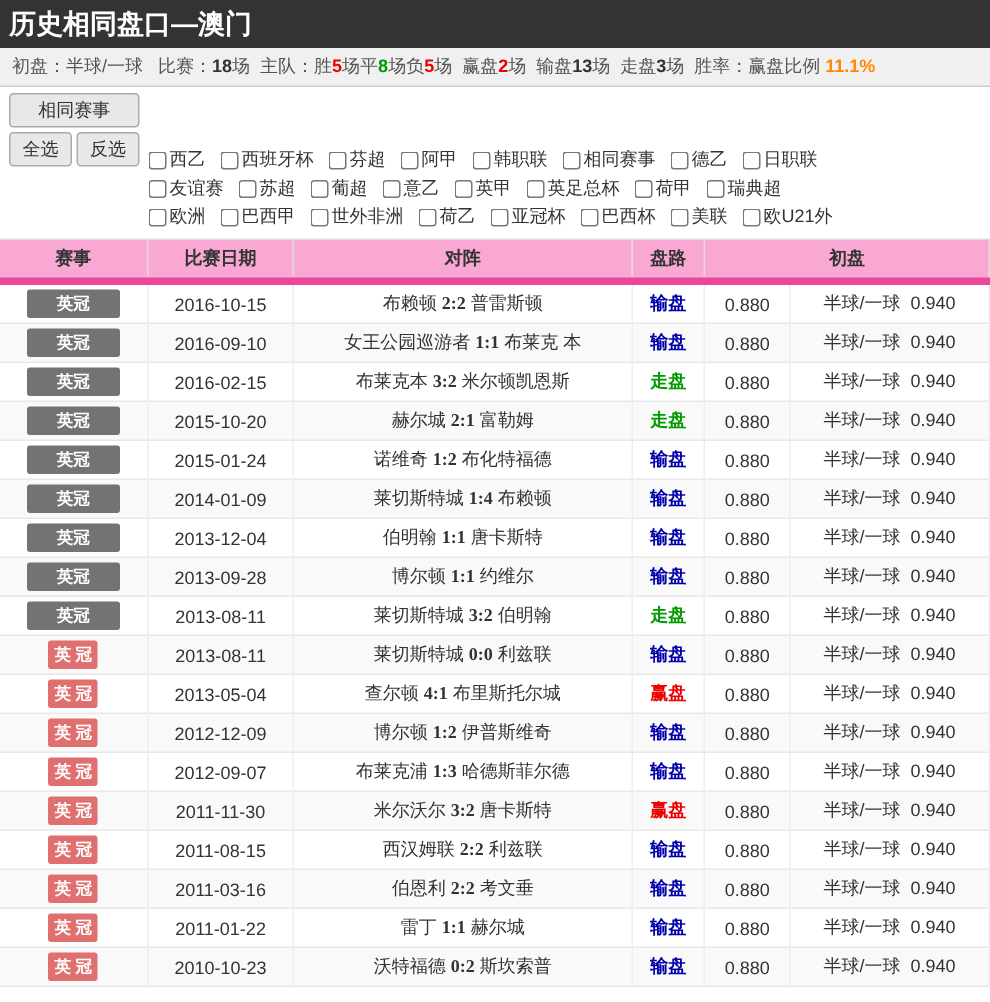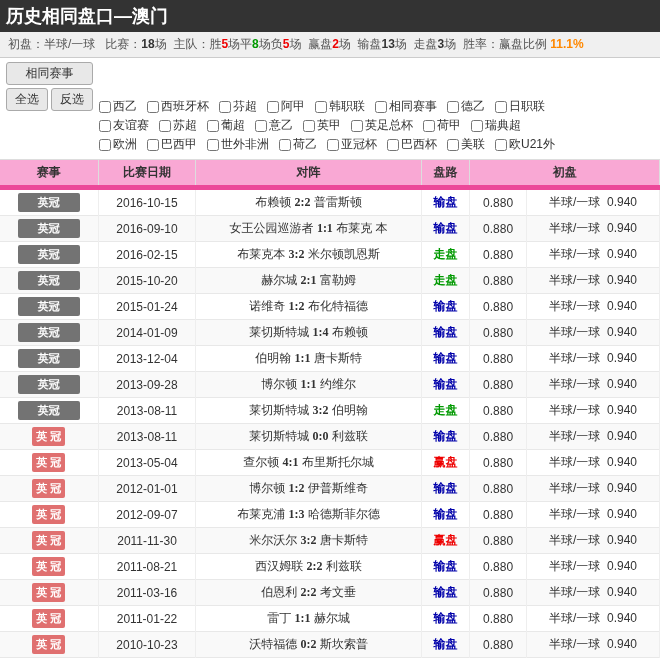--- a/index.html
+++ b/index.html
@@ -394,21 +394,21 @@
         <tr>
     <td><span class="league-cell-light">英 冠</span></td>
     <td>2013-05-04</td>
     <td>查尔顿 <span class="score-cell">4:1</span> 布里斯托尔城</td>
     <td><span class="status-win">赢盘</span></td>
     <td class="handicap-cell">0.880</td>
     <td>半球/一球&nbsp;&nbsp;0.940</td>
   </tr>
         <tr>
     <td><span class="league-cell-light">英 冠</span></td>
-    <td>2012-01-01</td>
+    <td>2012-12-09</td>
     <td>博尔顿 <span class="score-cell">1:2</span> 伊普斯维奇</td>
     <td><span class="status-lose">输盘</span></td>
     <td class="handicap-cell">0.880</td>
     <td>半球/一球&nbsp;&nbsp;0.940</td>
   </tr>
         <tr>
     <td><span class="league-cell-light">英 冠</span></td>
     <td>2012-09-07</td>
     <td>布莱克浦 <span class="score-cell">1:3</span> 哈德斯菲尔德</td>
     <td><span class="status-lose">输盘</span></td>
@@ -418,21 +418,21 @@
         <tr>
     <td><span class="league-cell-light">英 冠</span></td>
     <td>2011-11-30</td>
     <td>米尔沃尔 <span class="score-cell">3:2</span> 唐卡斯特</td>
     <td><span class="status-win">赢盘</span></td>
     <td class="handicap-cell">0.880</td>
     <td>半球/一球&nbsp;&nbsp;0.940</td>
   </tr>
         <tr>
     <td><span class="league-cell-light">英 冠</span></td>
-    <td>2011-08-21</td>
+    <td>2011-08-15</td>
     <td>西汉姆联 <span class="score-cell">2:2</span> 利兹联</td>
     <td><span class="status-lose">输盘</span></td>
     <td class="handicap-cell">0.880</td>
     <td>半球/一球&nbsp;&nbsp;0.940</td>
   </tr>
         <tr>
     <td><span class="league-cell-light">英 冠</span></td>
     <td>2011-03-16</td>
     <td>伯恩利 <span class="score-cell">2:2</span> 考文垂</td>
     <td><span class="status-lose">输盘</span></td>

